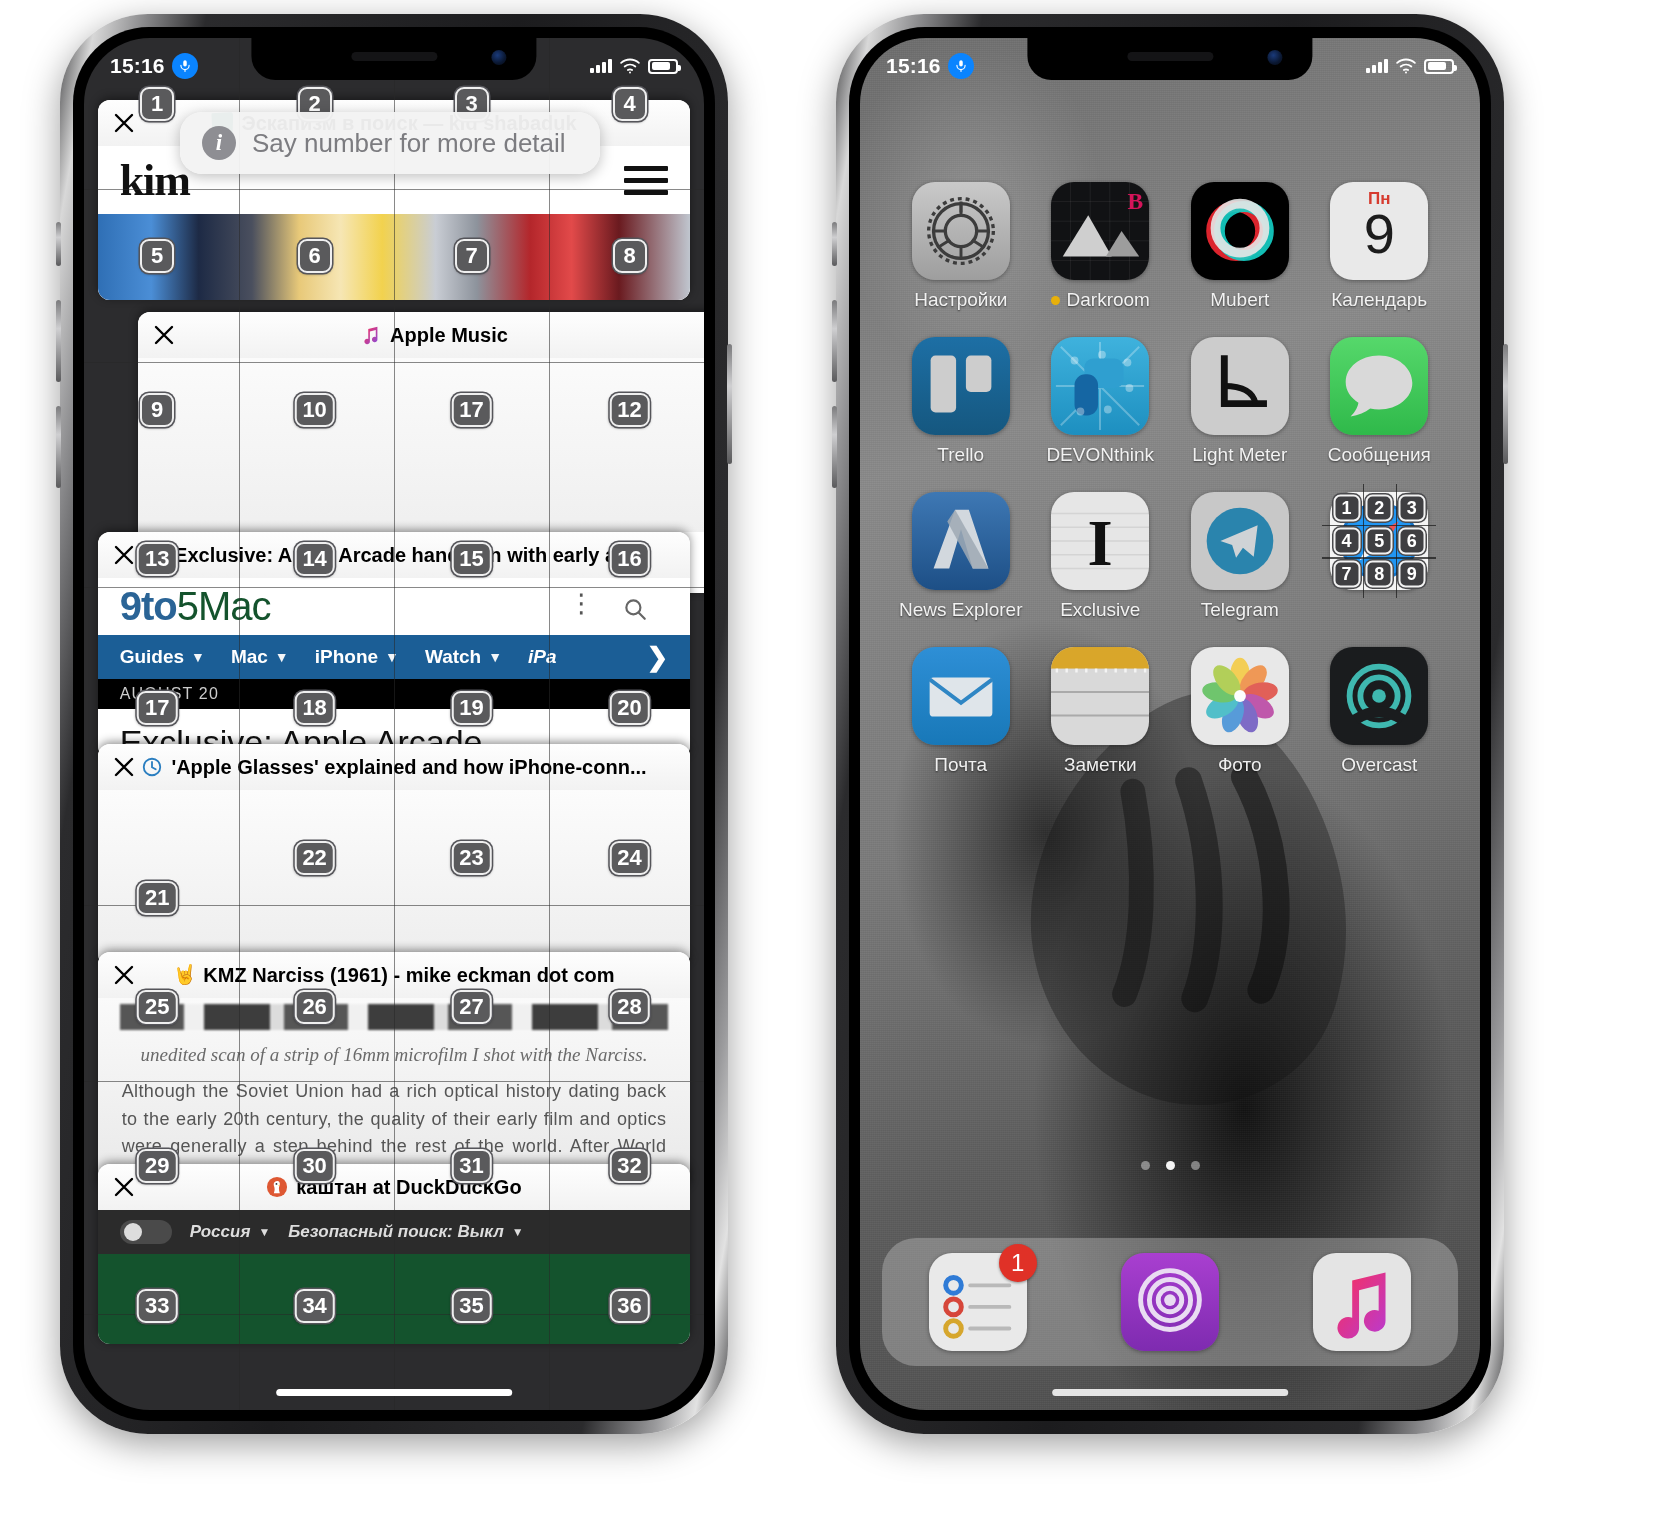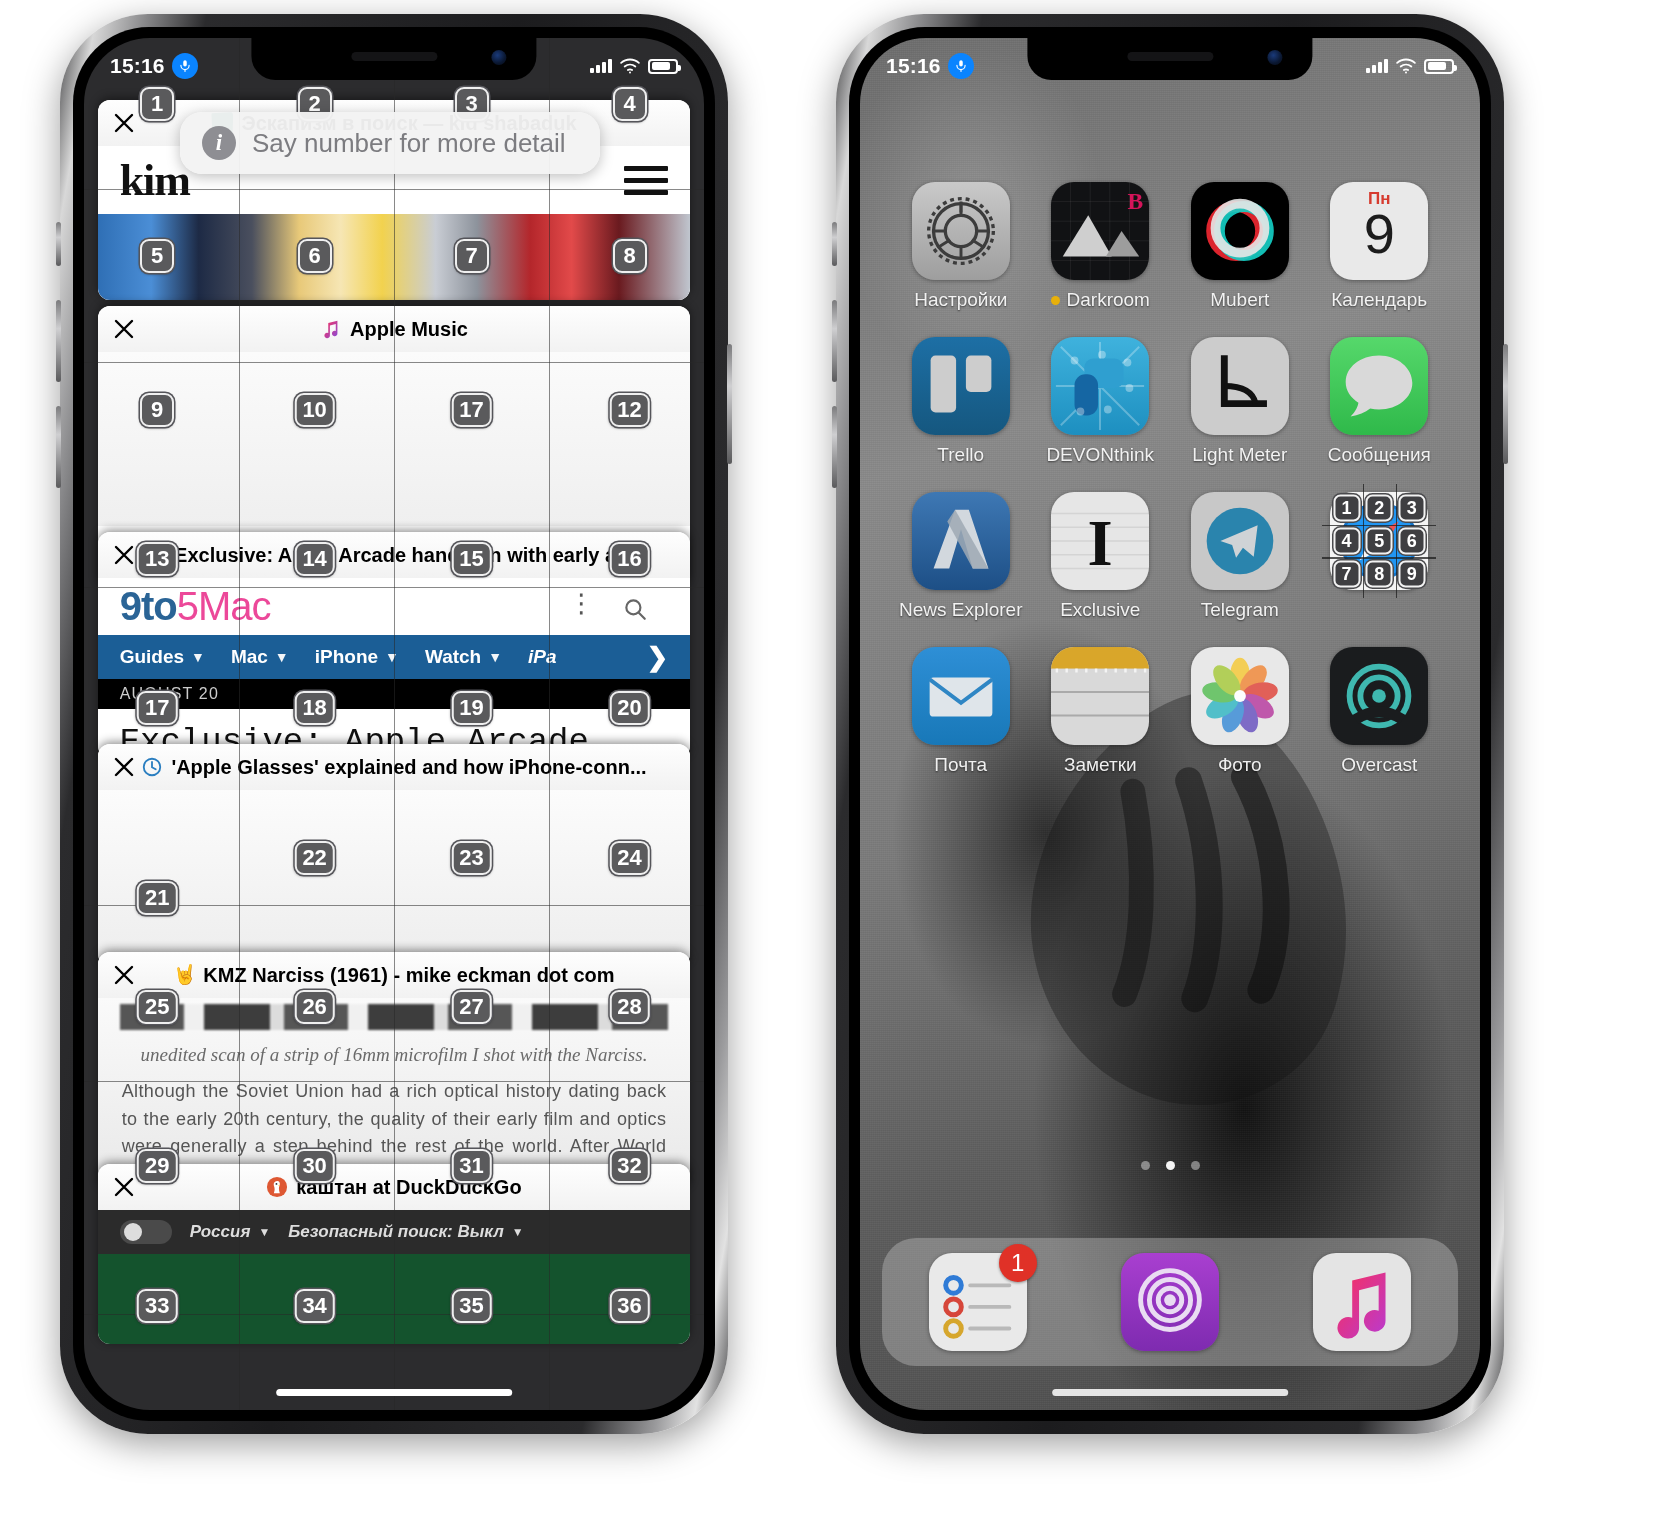--- a/index.html
+++ b/index.html
@@ -115,23 +115,23 @@
      #b4262b 73%,#e24a4a 80%,#6a1a1f 88%,#c0c6cf 100%); }
   .blue-nav {
     background:#1b5e96; color:#fff; height:44px; display:flex; align-items:center;
     gap:26px; padding: 0 22px; font-size: 19px; font-weight:700; overflow:hidden;
   }
   .blue-nav span { display:flex; align-items:center; gap:7px; white-space:nowrap; }
   .chev { font-size: 14px; font-weight:400; opacity:.95; }
   .black-strip { background:#000; color:#ccc; font-size:16px; letter-spacing:1.2px;
      padding: 6px 22px; font-family:"Liberation Sans", sans-serif;}
   .headline { font-size: 34px; font-weight: 400; color:#111; padding: 14px 22px 0 22px;
-     font-family:Liberation Mono, monospace; white-space:nowrap; }
+     font-family:Liberation Sans, sans-serif; white-space:nowrap; }
   .nine5 { font-size: 40px; font-weight:700; padding: 6px 22px; letter-spacing:-1px;}
-  .nine5 b { color:#2a6496; font-weight:700; } .nine5 i { color:#ec4899; font-style:normal; font-weight:400;}
+  .nine5 b { color:#2a6496; font-weight:700; } .nine5 i { color:#14532d; font-style:normal; font-weight:400;}
   .kebab { position:absolute; right: 96px; top: 18px; color:#555; font-size:26px; line-height:.6; letter-spacing:0;}
   .kebab::after{content:"\22EE";}
   .mag { position:absolute; right: 42px; top: 18px; width:26px; height:26px;}
   .film-strip { height: 26px; background:
      repeating-linear-gradient(90deg,#3a3a3a 0 64px,#efefef 64px 84px,#1d1d1d 84px 150px,#d8d8d8 150px 164px);
      opacity:.85; margin: 6px 22px 0 22px; filter: blur(1px); }
   .caption { font-family:"Liberation Serif", serif; font-style: italic; color:#6a6a6a;
      font-size: 19px; text-align:center; padding: 12px 40px 6px 40px; line-height:1.35; }
   .bodytext { font-family:"Liberation Sans", sans-serif; color:#555; font-size:18px;
      text-align:justify; letter-spacing:.4px; line-height:1.55; padding: 4px 24px;}
@@ -278,21 +278,21 @@
               <span class="hamburger">
                   <i></i>
                   <i></i>
                   <i></i>
                 </span>
             </div>
             <div class="comic"></div>
           </div>
         </div>
 
-        <div class="tab-card" style="top:268px; height:281px;">
+        <div class="tab-card" style="top:274px; height:281px;margin-left:40px;">
           <div class="tab-head">
             <svg class="tab-close" viewBox="0 0 24 24" fill="none" stroke="#000" stroke-width="2.4" stroke-linecap="round">
                 <path d="M4 4 L20 20 M20 4 L4 20"></path>
               </svg>
             <div class="tab-title">
               <svg class="favicon" viewBox="0 0 24 24">
                 <defs>
                     <linearGradient id="amg" x1="0" y1="0" x2="1" y2="1">
                       <stop offset="0" stop-color="#fa2f5a"></stop>
                       <stop offset="1" stop-color="#8a4dd9"></stop>

